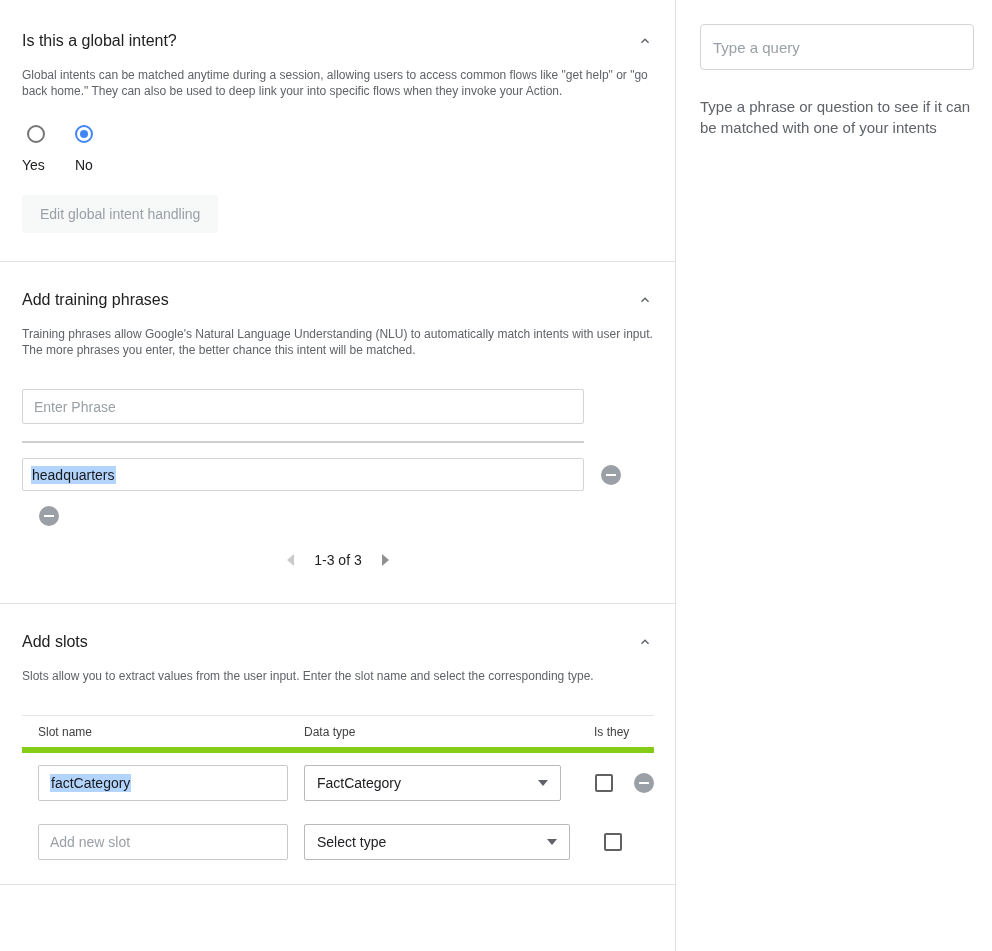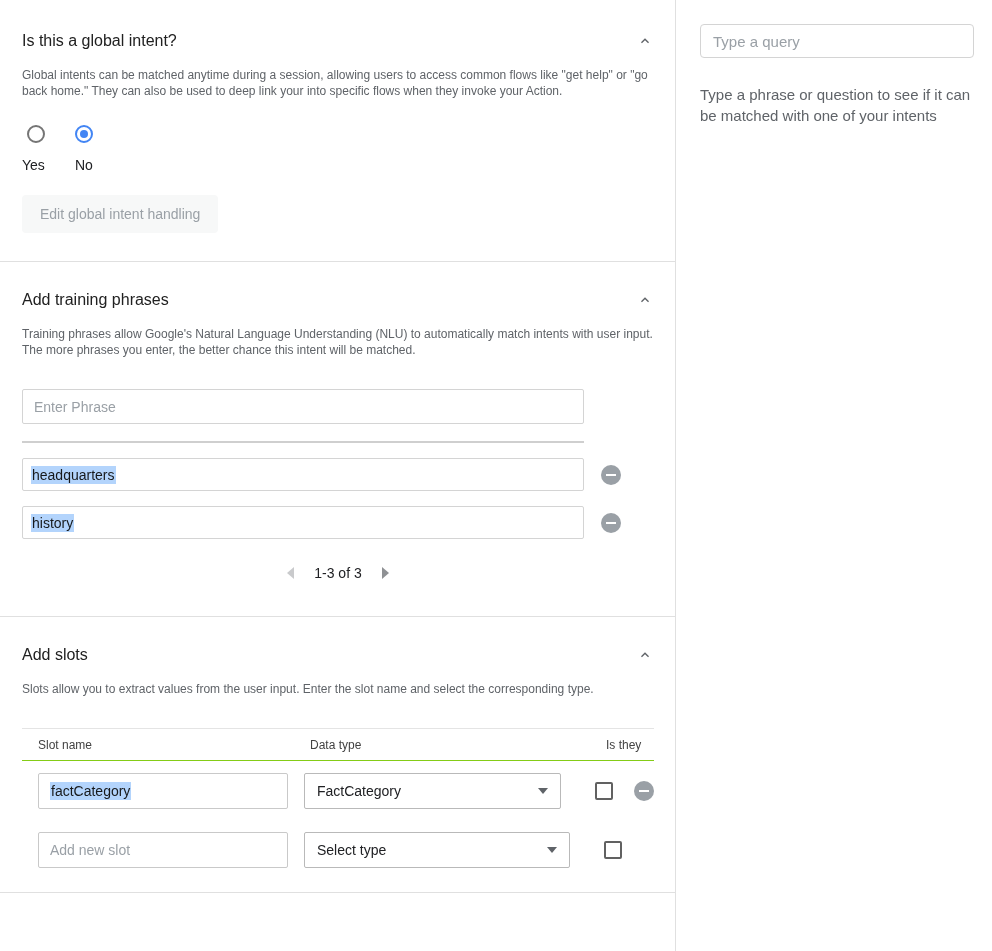--- a/index.html
+++ b/index.html
@@ -81,21 +81,21 @@
   .tri-right { width: 0; height: 0; border-top: 6px solid transparent; border-bottom: 6px solid transparent; border-left: 7px solid #8f9194; }
   .pag-label { font-size: 14px; color: #202124; }
   .sec-training .bottom-space { height: 35px; }
 
   .sec-slots { padding-top: 29px; }
   .slot-table { margin-top: 31px; width: 632px; }
   .slot-head-row {
     display: flex; align-items: center; font-size: 12px; color: #424242;
     border-top: 1px solid #e4e4e4; padding: 9px 0 8px 0;
   }
-  .slot-head-row { border-bottom: 1px solid #84cc16; gap: 6px; }
+  .slot-head-row { border-bottom: 6px solid #84cc16; }
   .col-name { width: 266px; padding-left: 16px; }
   .col-type { width: 266px; margin-left: 16px; }
   .col-islist { margin-left: 24px; width: 48px; }
   .slot-row { display: flex; align-items: center; margin-top: 12px; }
   .slot-row + .slot-row { margin-top: 23px; }
   .slot-input {
     width: 250px; height: 36px; border: 1px solid #c9c9c9; border-radius: 2px;
     display: flex; align-items: center; padding: 0 11px; background: #fff; cursor: text;
   }
   .slot-input input { border: none; outline: none; font-size: 14px; font-family: inherit; width: 100%; color: #202124; }
@@ -108,21 +108,21 @@
   .dd-arrow { width: 0; height: 0; border-left: 5px solid transparent; border-right: 5px solid transparent; border-top: 6px solid #5f6368; }
   .checkbox {
     width: 18px; height: 18px; border: 2px solid #616161; border-radius: 2px; background: #fff;
     margin-left: 34px; cursor: pointer; flex: 0 0 18px;
   }
   .slot-row .minus-btn { margin-left: 21px; }
   .slots-bottom-divider { height: 1px; background: #e0e0e0; margin: 24px -22px 0 -22px; }
 
   
   .query-input {
-    width: 274px; height: 34px; border: 1px solid #d4d4d4; border-radius: 4px;
+    width: 274px; height: 46px; border: 1px solid #d4d4d4; border-radius: 4px;
     padding: 0 12px; font-size: 15px; font-family: inherit; color: #202124; outline: none; display: block;
   }
   .query-input::placeholder { color: #9aa0a6; }
   .side-helper { margin-top: 26px; font-size: 15px; line-height: 21px; color: #5f6368; max-width: 276px; }
 
   svg { display: block; }
 </style>
 </head>
 <body>
 
@@ -178,23 +178,20 @@
 
         <div class="phrase-divider"></div>
 
         <div class="phrase-row">
           <div class="input-box">
             <span class="hl">headquarters</span>
           </div>
           <button class="minus-btn"></button>
         </div>
         <div class="phrase-row">
-          <div class="input-box">
-            <span class="hl">history</span>
-          </div>
           <button class="minus-btn"></button>
         </div>
 
         <div class="pagination">
           <button class="pag-arrow">
             <span class="tri-left"></span>
           </button>
           <span class="pag-label">1-3 of 3</span>
           <button class="pag-arrow">
             <span class="tri-right"></span>

